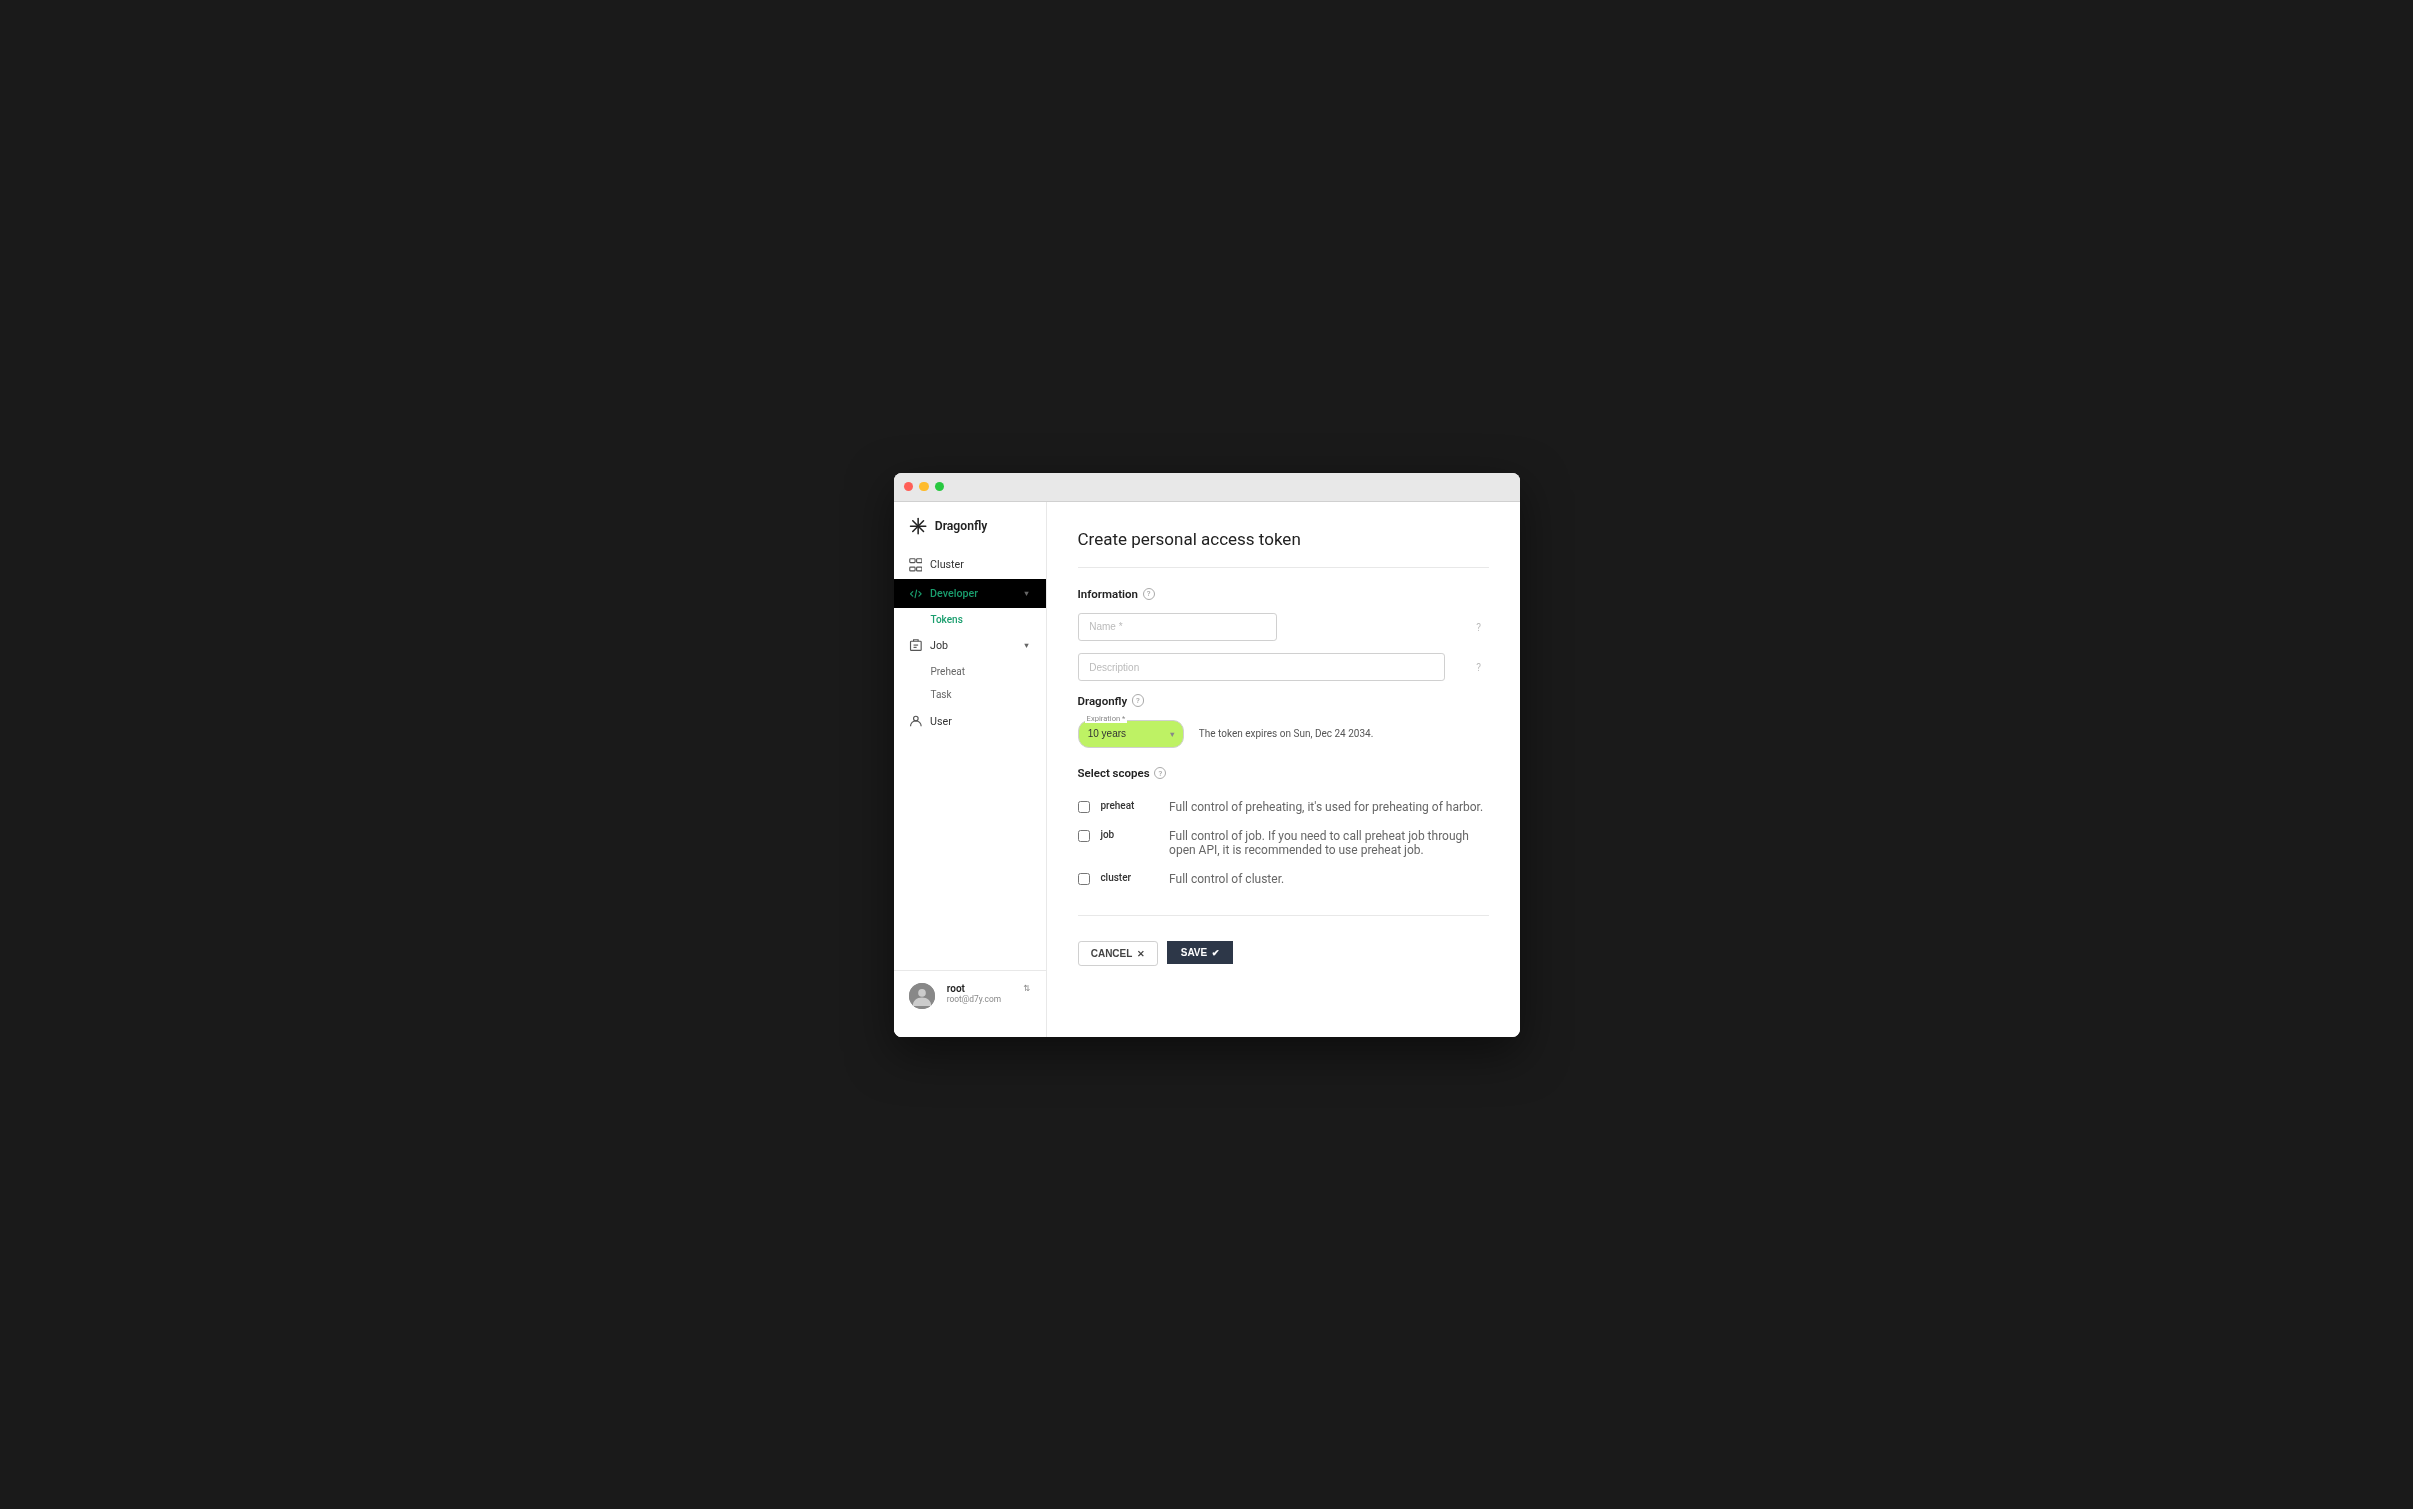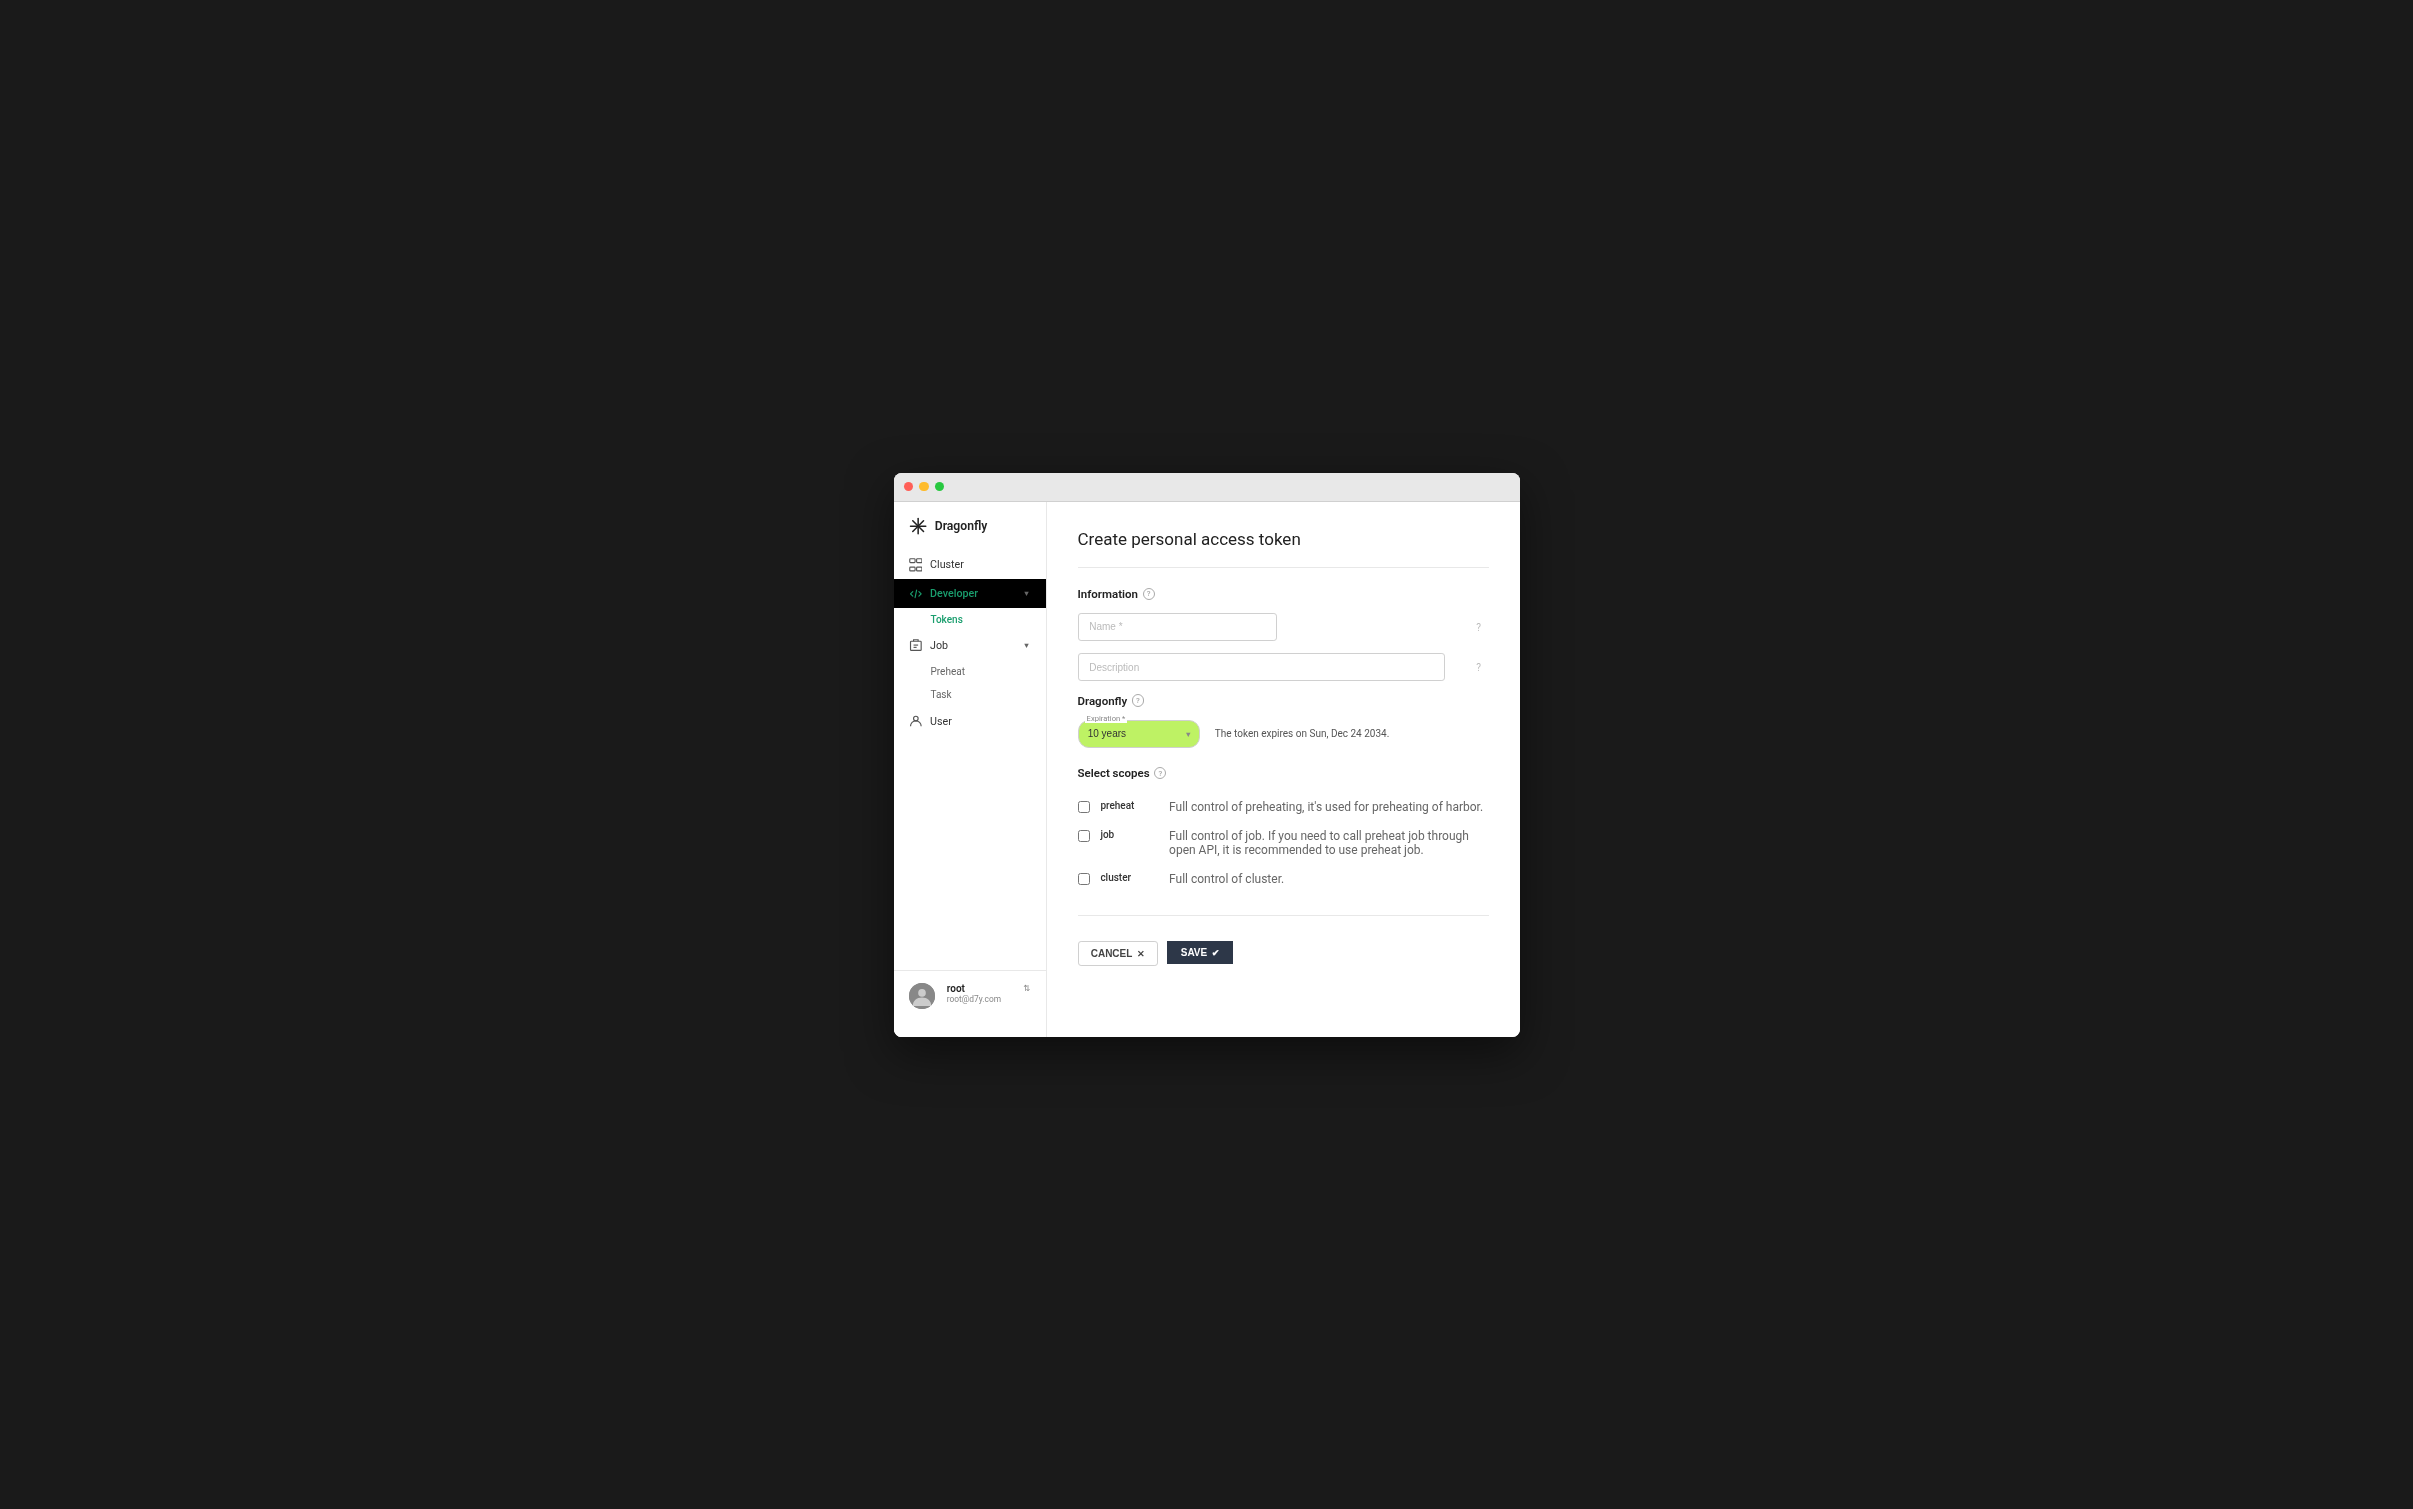--- a/index.html
+++ b/index.html
@@ -187,21 +187,21 @@
     }
     .expiration-section { margin-bottom: 18.3px; }
     .expiration-row {
       display: flex;
       align-items: center;
       gap: 15.3px;
       margin-top: 3.1px;
     }
     .select-wrapper {
       position: relative;
-      width: 122px;
+      width: 106px;
       text-decoration: underline;
     }
     .select-label {
       font-size: 7.6px;
       color: #888;
       position: absolute;
       top: -6.1px;
       left: 7.6px;
       background: #fff;
       padding: 0 1.5px;

